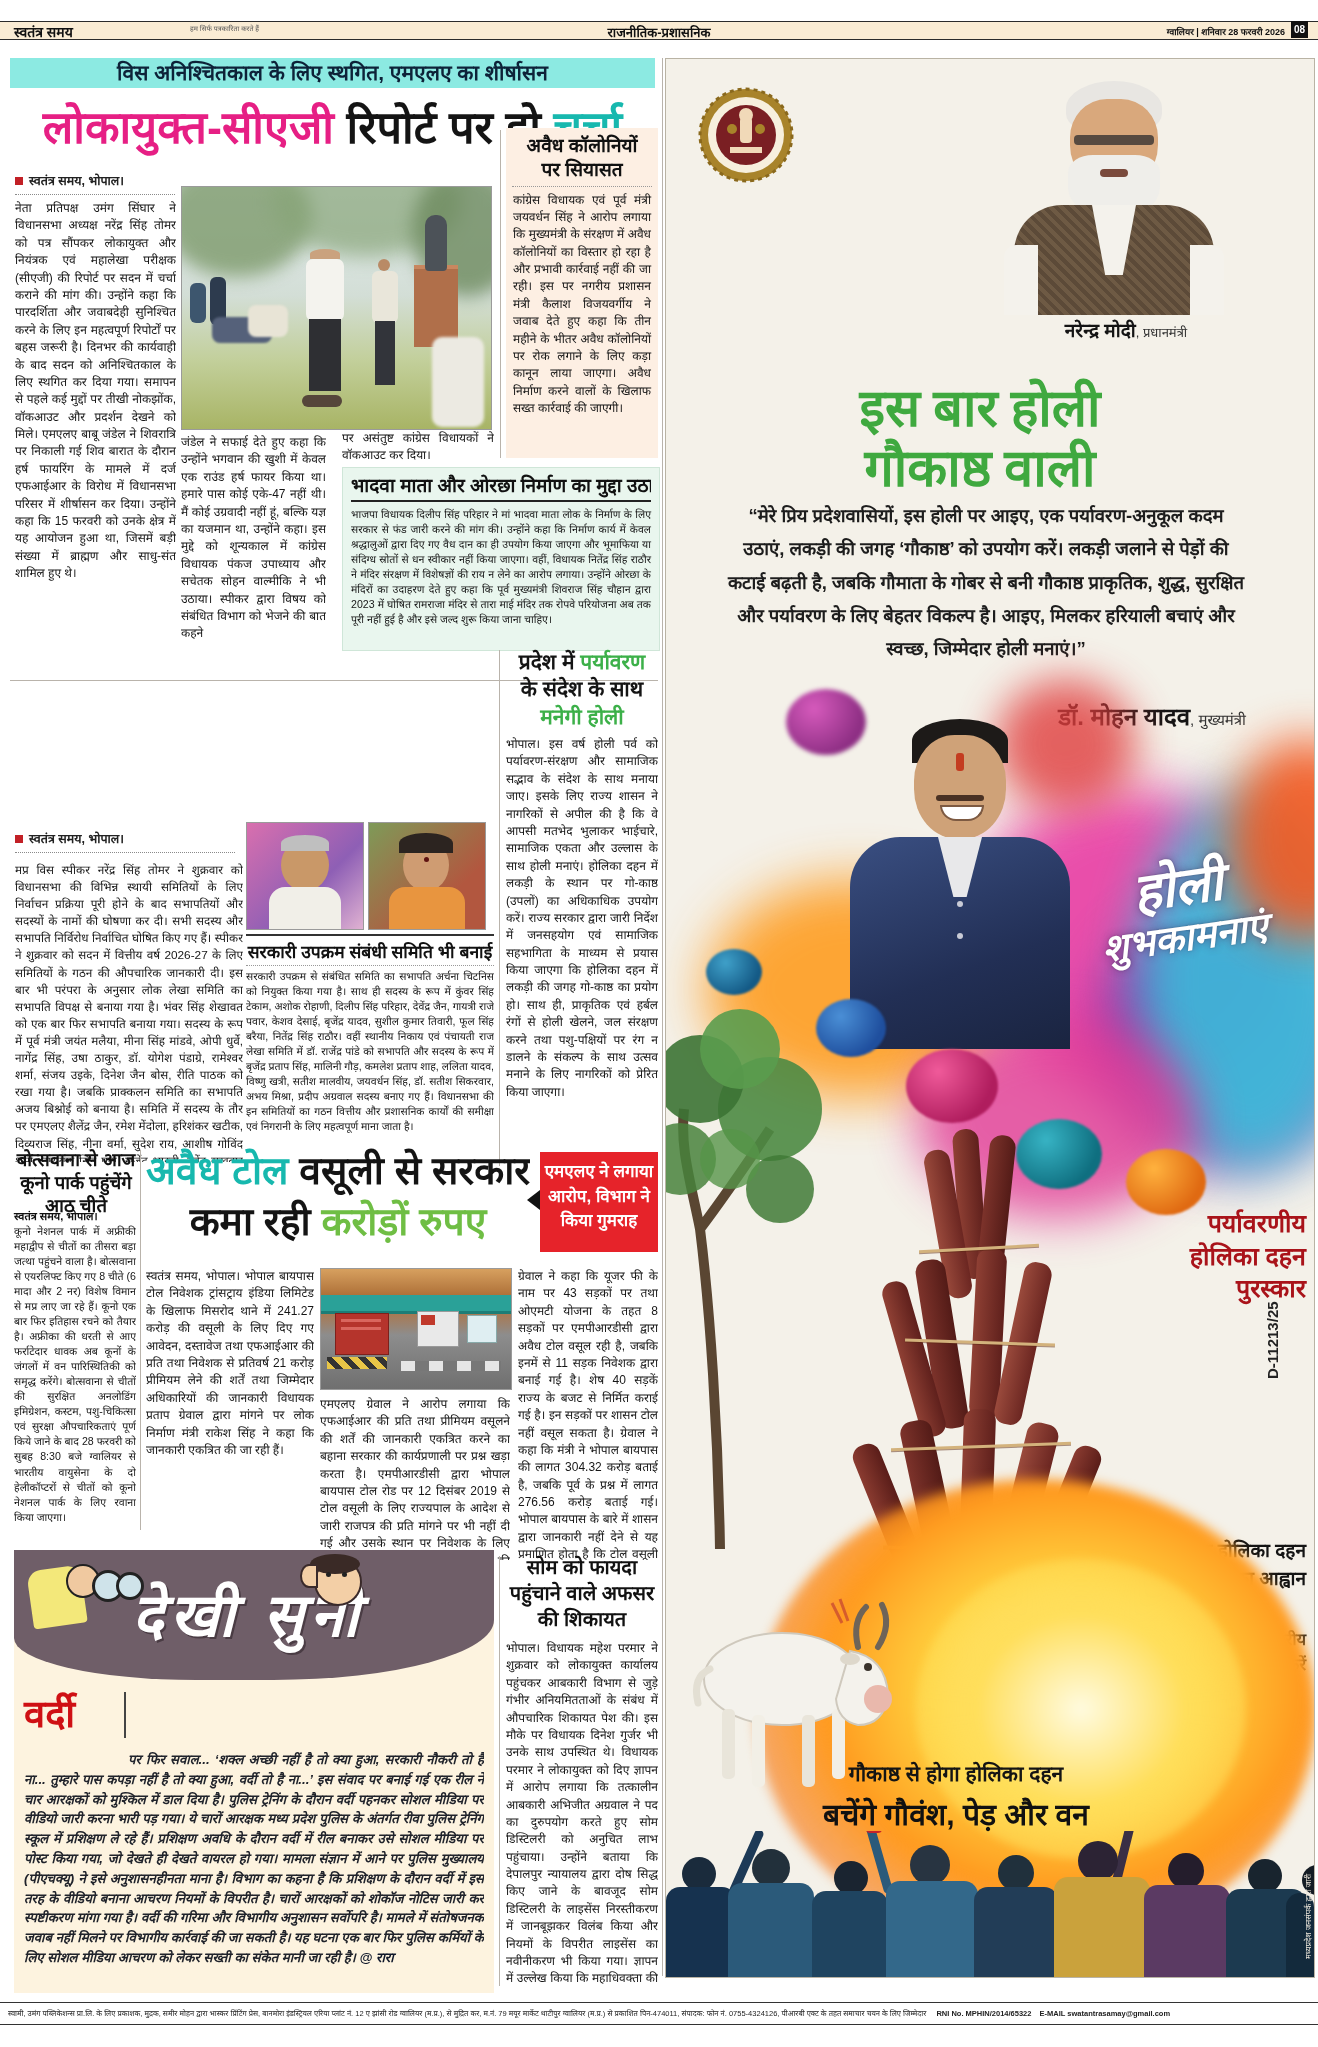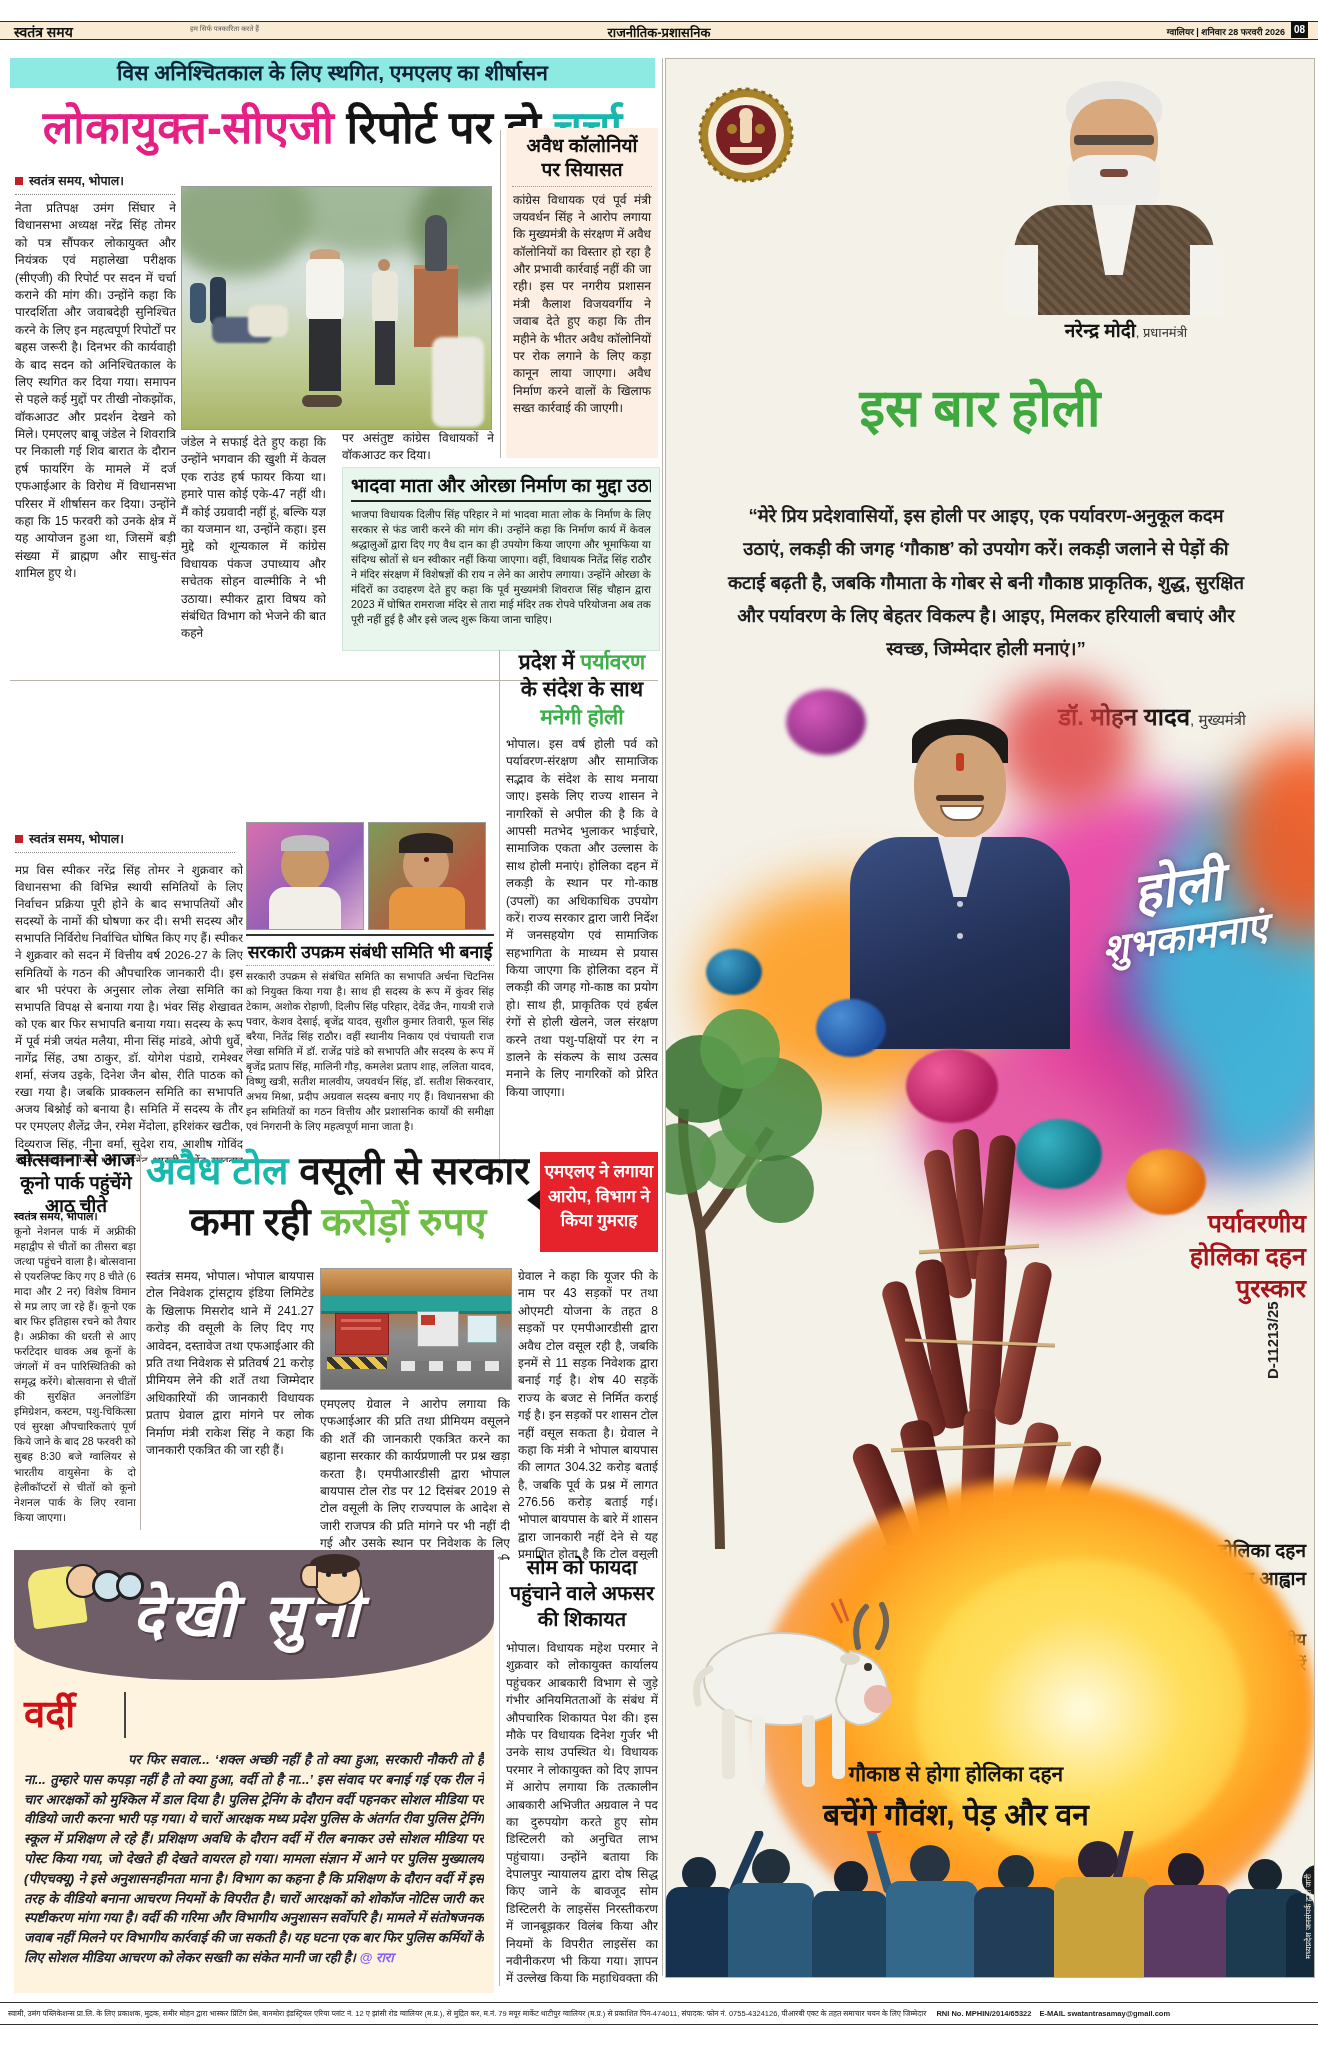--- a/index.html
+++ b/index.html
@@ -149,21 +149,21 @@
 
       <div class="blob" style="left:300px;top:8px;width:44px;height:44px;background:#f3cfa6;border:2px solid #3a2a2a;"></div>
       <div class="blob" style="left:296px;top:4px;width:50px;height:20px;background:#3a2a26;"></div>
       <div class="blob" style="left:312px;top:22px;width:5px;height:5px;background:#222;"></div>
       <div class="blob" style="left:328px;top:22px;width:5px;height:5px;background:#222;"></div>
       <div class="abs" style="left:286px;top:14px;width:14px;height:20px;background:#f3cfa6;border:2px solid #3a2a2a;border-radius:50% 0 0 50%;"></div>
     </div>
     <div class="abs" style="left:10px;top:142px;width:100px;font-size:38px;font-weight:bold;color:#cf1014;border-right:2px solid #444;line-height:1.2;">वर्दी</div>
     <div class="abs" style="left:10px;top:140px;width:460px;height:292px;font-size:13.2px;line-height:1.5;font-style:italic;font-weight:600;color:#20232b;text-align:justify;overflow:hidden;">
       <span style="display:inline-block;width:104px;height:74px;"></span><span>पर फिर सवाल... ‘शक्ल अच्छी नहीं है तो क्या हुआ, सरकारी नौकरी तो है ना... तुम्हारे पास कपड़ा नहीं है तो क्या हुआ, वर्दी तो है ना...’ इस संवाद पर बनाई गई एक रील ने चार आरक्षकों को मुश्किल में डाल दिया है। पुलिस ट्रेनिंग के दौरान वर्दी पहनकर सोशल मीडिया पर वीडियो जारी करना भारी पड़ गया। ये चारों आरक्षक मध्य प्रदेश पुलिस के अंतर्गत रीवा पुलिस ट्रेनिंग स्कूल में प्रशिक्षण ले रहे हैं। प्रशिक्षण अवधि के दौरान वर्दी में रील बनाकर उसे सोशल मीडिया पर पोस्ट किया गया, जो देखते ही देखते वायरल हो गया। मामला संज्ञान में आने पर पुलिस मुख्यालय (पीएचक्यू) ने इसे अनुशासनहीनता माना है। विभाग का कहना है कि प्रशिक्षण के दौरान वर्दी में इस तरह के वीडियो बनाना आचरण नियमों के विपरीत है। चारों आरक्षकों को शोकॉज नोटिस जारी कर स्पष्टीकरण मांगा गया है। वर्दी की गरिमा और विभागीय अनुशासन सर्वोपरि है। मामले में संतोषजनक जवाब नहीं मिलने पर विभागीय कार्रवाई की जा सकती है। यह घटना एक बार फिर पुलिस कर्मियों के लिए सोशल मीडिया आचरण को लेकर सख्ती का संकेत मानी जा रही है।</span>
-      <span style="color:#8b5cf6;font-weight:bold;">@ रारा</span>
+      <span style="color:#0f172a;font-weight:bold;">@ रारा</span>
     </div>
   </div>
 
   <div class="abs vr" style="left:499px;top:1556px;height:430px;"></div>
   <div class="abs hl center" style="left:506px;top:1554px;width:152px;font-size:20px;line-height:1.3;">सोम को फायदा पहुंचाने वाले अफसर की शिकायत</div>
   <div class="abs bd" style="left:506px;top:1640px;width:152px;height:348px;font-size:12px;">भोपाल। विधायक महेश परमार ने शुक्रवार को लोकायुक्त कार्यालय पहुंचकर आबकारी विभाग से जुड़े गंभीर अनियमितताओं के संबंध में औपचारिक शिकायत पेश की। इस मौके पर विधायक दिनेश गुर्जर भी उनके साथ उपस्थित थे। विधायक परमार ने लोकायुक्त को दिए ज्ञापन में आरोप लगाया कि तत्कालीन आबकारी अभिजीत अग्रवाल ने पद का दुरुपयोग करते हुए सोम डिस्टिलरी को अनुचित लाभ पहुंचाया। उन्होंने बताया कि देपालपुर न्यायालय द्वारा दोष सिद्ध किए जाने के बावजूद सोम डिस्टिलरी के लाइसेंस निरस्तीकरण में जानबूझकर विलंब किया और नियमों के विपरीत लाइसेंस का नवीनीकरण भी किया गया। ज्ञापन में उल्लेख किया कि महाधिवक्ता की राय के नाम पर प्रकरण को दो वर्षों तक पेंडिंग रखा गया।</div>
 
   <div class="abs vr" style="left:662px;top:58px;height:1918px;"></div>
   <div class="abs" style="left:665px;top:58px;width:648px;height:1918px;background:#f4f1e9;border:1px solid #b9b3a4;overflow:hidden;">
 
@@ -189,20 +189,21 @@
       <div class="abs" style="left:88px;top:128px;width:44px;height:70px;background:#f4f2ec;clip-path:polygon(0 0,100% 0,70% 100%,30% 100%);"></div>
       <div class="abs" style="left:0px;top:168px;width:34px;height:70px;background:#f4f2ec;border-radius:12px 0 0 0;"></div>
       <div class="abs" style="left:186px;top:168px;width:34px;height:70px;background:#f4f2ec;border-radius:0 12px 0 0;"></div>
     </div>
     <div class="abs" style="left:300px;top:258px;width:320px;text-align:center;">
       <span style="font-size:19px;font-weight:bold;color:#141414;">नरेन्द्र मोदी</span><span style="font-size:13px;color:#333;">, प्रधानमंत्री</span>
     </div>
 
     <div class="abs center" style="left:104px;top:300px;width:420px;font-weight:bold;color:#3fa93f;font-family:'Liberation Serif','DejaVu Serif',serif;">
       <div style="font-size:52px;line-height:1.15;margin-top:20px;">इस बार होली</div>
+      <div style="font-size:52px;line-height:1.15;">गौकाष्ठ वाली</div>
     </div>
 
     <div class="abs center" style="left:60px;top:440px;width:520px;font-size:18.5px;line-height:1.8;color:#1d1d1d;font-weight:600;">“मेरे प्रिय प्रदेशवासियों, इस होली पर आइए, एक पर्यावरण-अनुकूल कदम उठाएं, लकड़ी की जगह ‘गौकाष्ठ’ को उपयोग करें। लकड़ी जलाने से पेड़ों की कटाई बढ़ती है, जबकि गौमाता के गोबर से बनी गौकाष्ठ प्राकृतिक, शुद्ध, सुरक्षित और पर्यावरण के लिए बेहतर विकल्प है। आइए, मिलकर हरियाली बचाएं और स्वच्छ, जिम्मेदार होली मनाएं।”</div>
     <div class="abs" style="left:250px;top:640px;width:330px;text-align:right;">
       <span style="font-size:24px;font-weight:bold;color:#141414;">डॉ. मोहन यादव</span><span style="font-size:15px;color:#333;">, मुख्यमंत्री</span>
     </div>
 
     <div class="abs" style="left:0;top:640px;width:648px;height:540px;">
       <div class="blob" style="left:300px;top:90px;width:330px;height:300px;background:#e832a0;filter:blur(26px);opacity:.85;"></div>
       <div class="blob" style="left:430px;top:210px;width:260px;height:260px;background:#7b2fa8;filter:blur(28px);opacity:.8;"></div>

